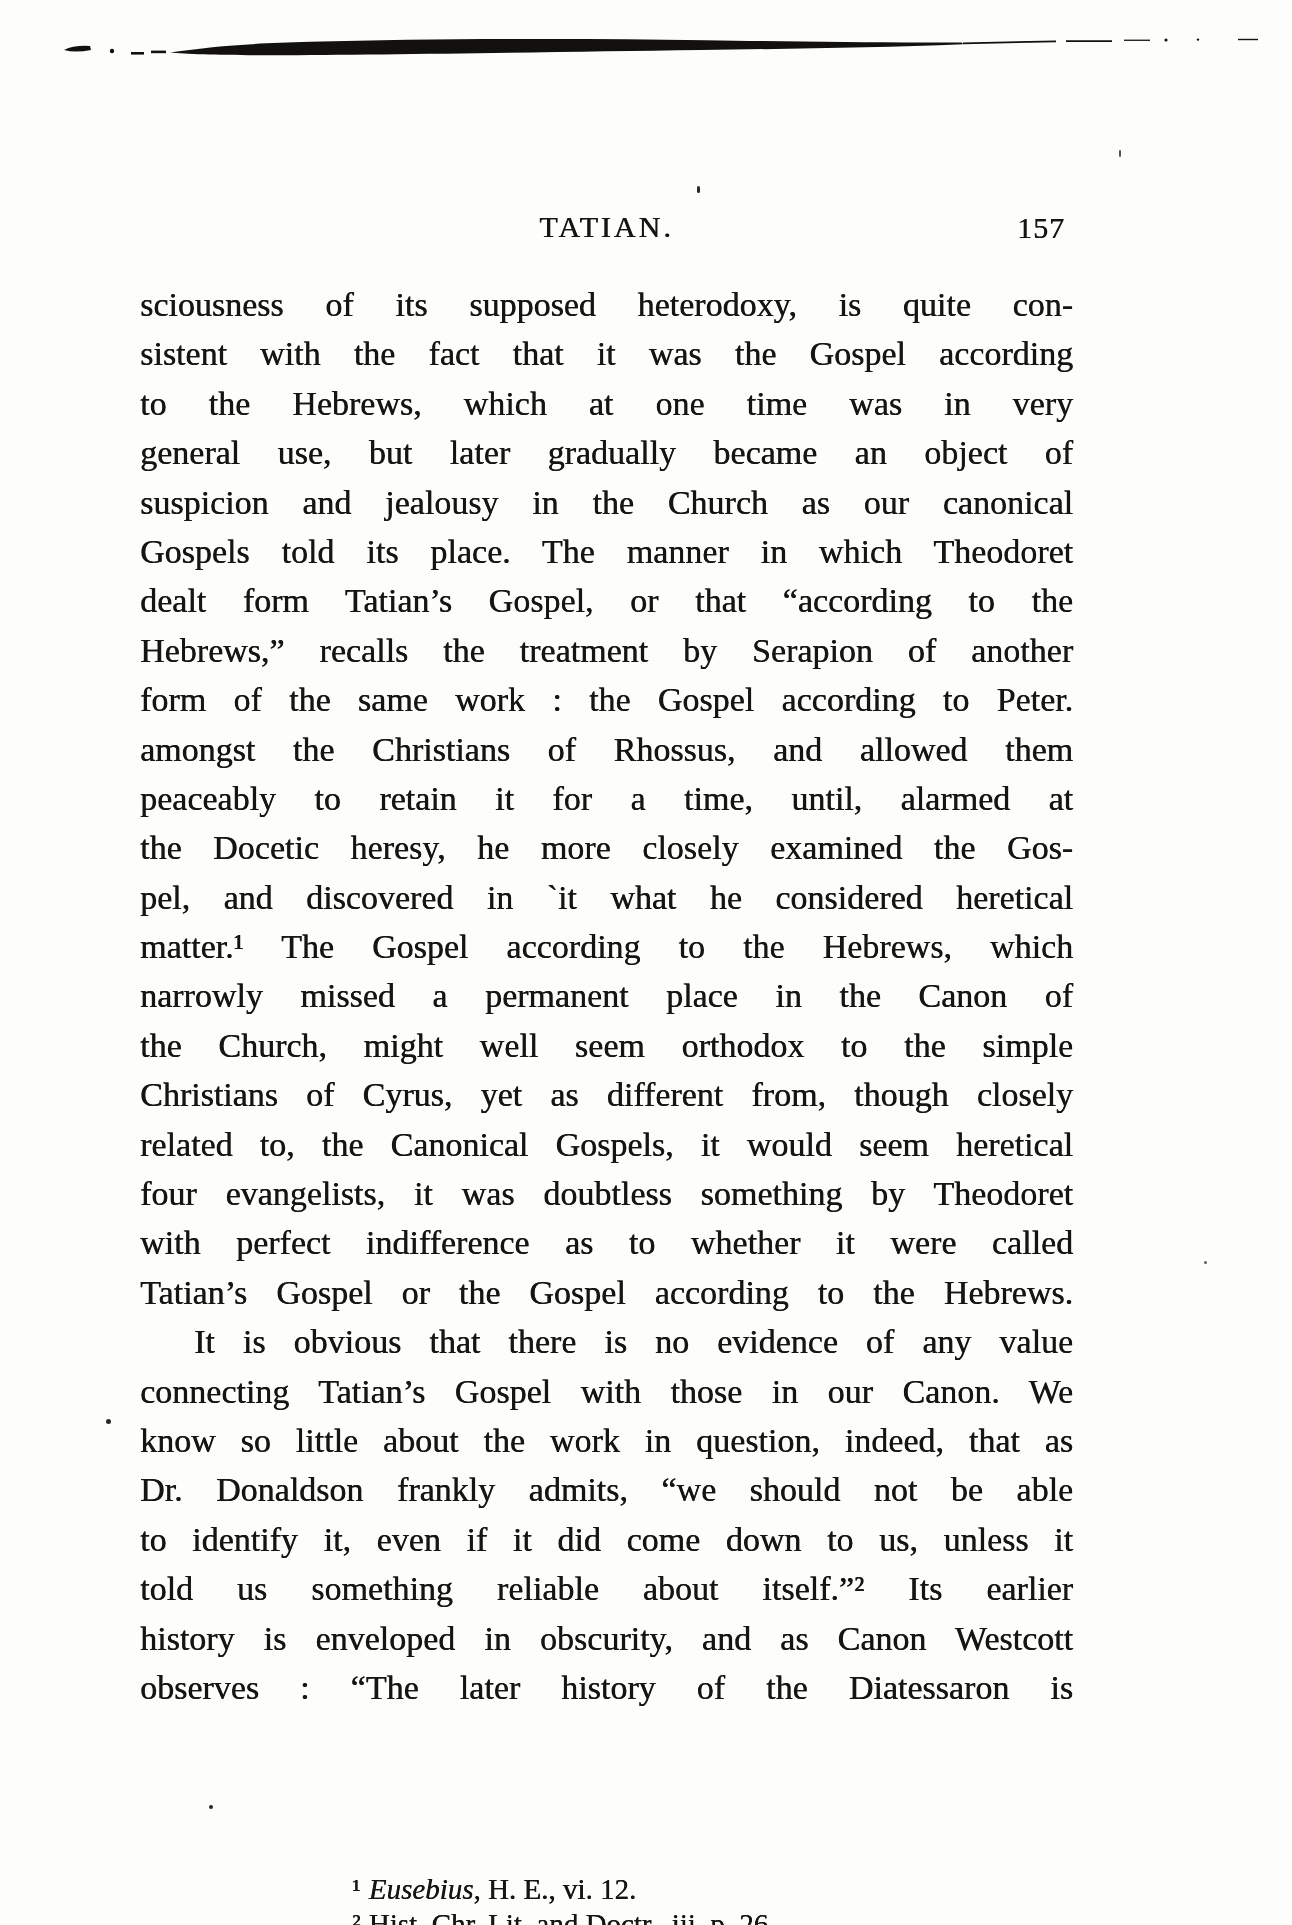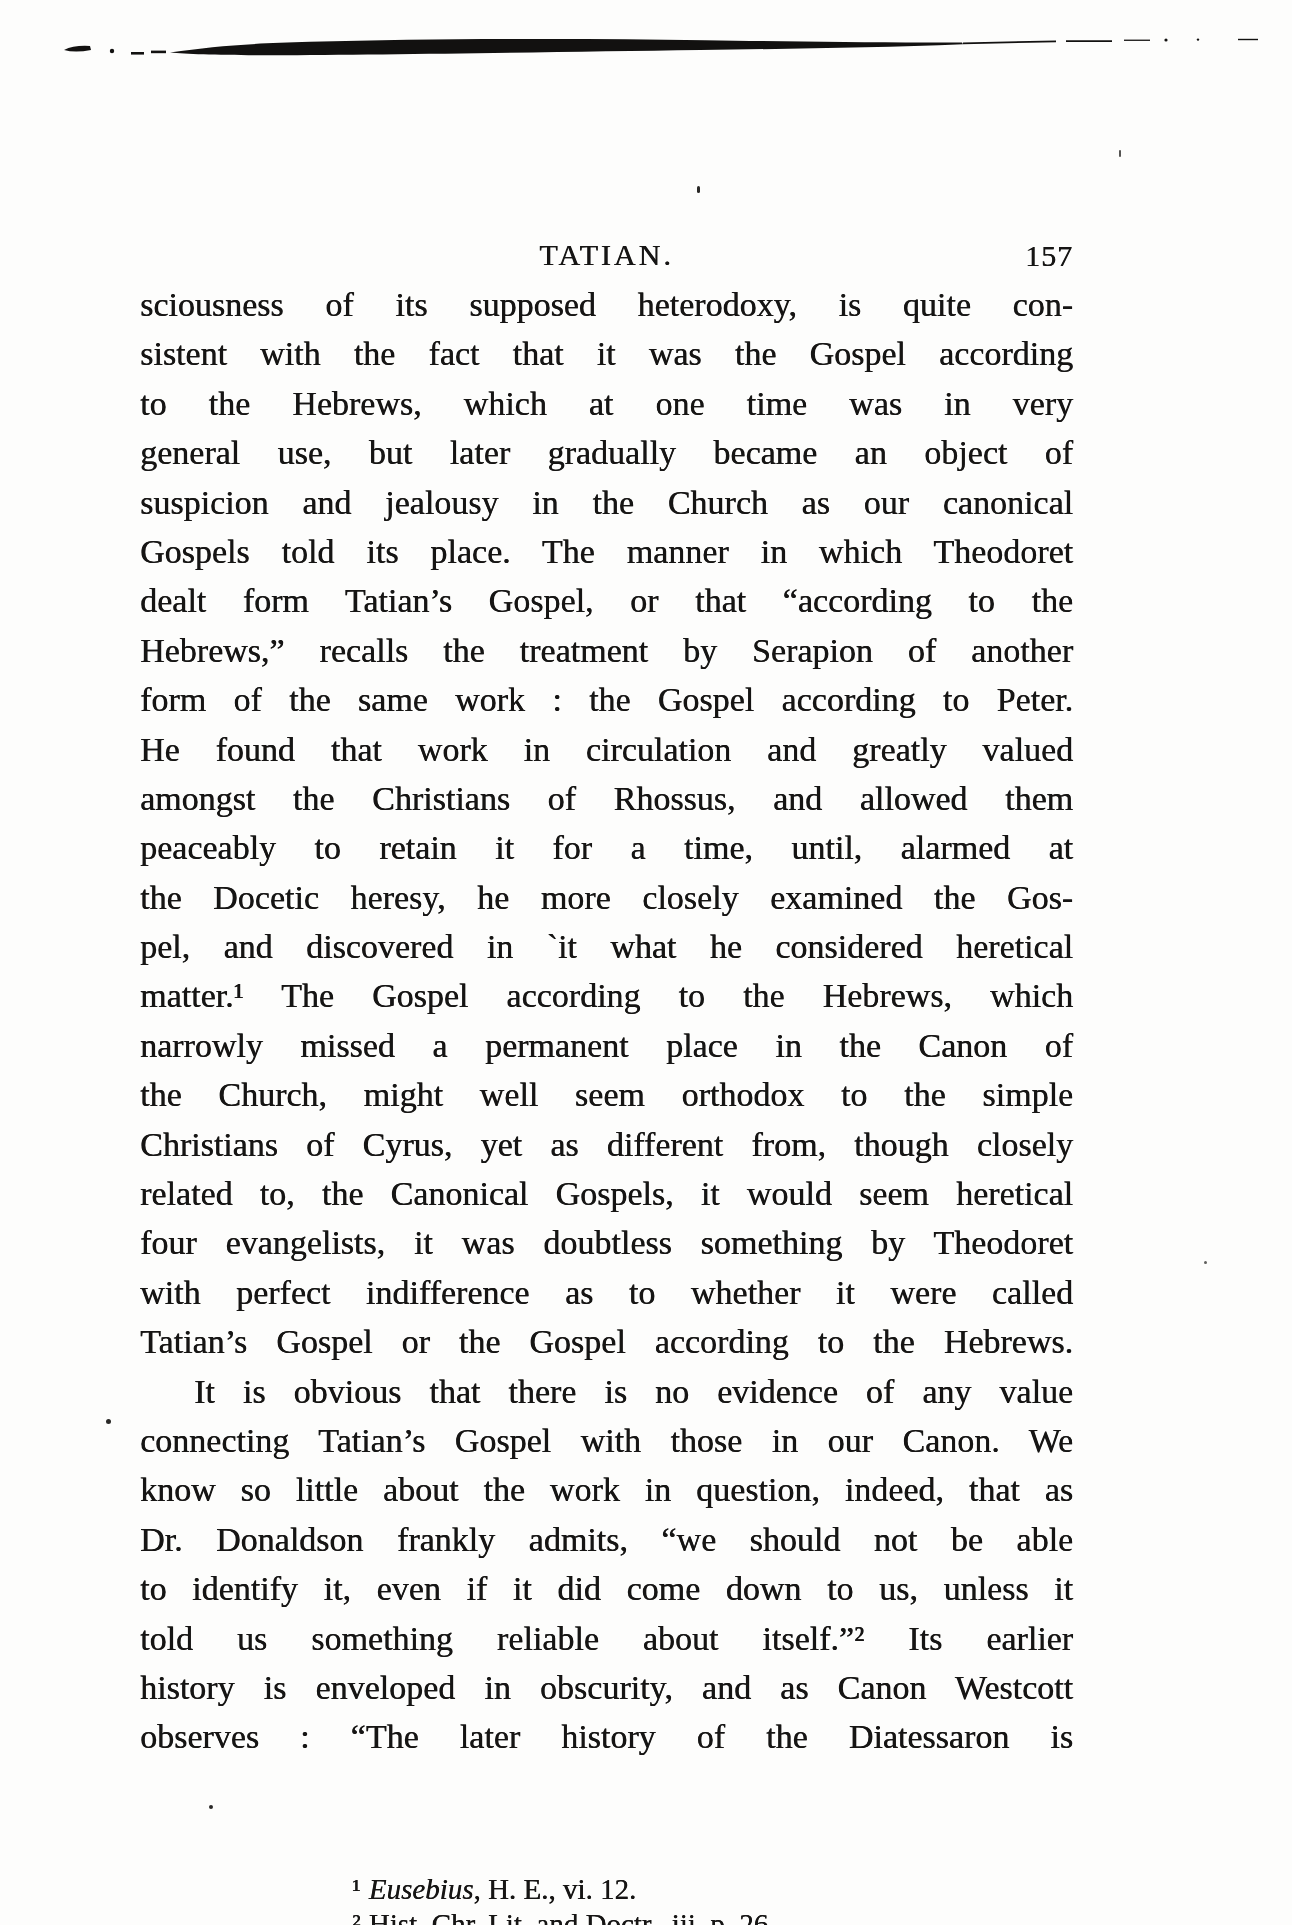--- a/index.html
+++ b/index.html
@@ -6,30 +6,30 @@
   .page{
     position:relative;
     width:1292px;height:1925px;
     background:#fdfdfc;
     overflow:hidden;
     font-family:"Liberation Serif", serif;
     color:#161514;
   }
   
   .header-row{
-    position:absolute;left:140px;top:210px;width:933px;height:34px;margin-top:28px;
+    position:absolute;left:140px;top:210px;width:933px;height:34px;
   }
   .header-title{
     position:absolute;left:0;right:0;top:0;
     text-align:center;
     font-size:30px;letter-spacing:3px;
     text-shadow:0.5px 0 0 currentColor;
   }
   .page-number{
-    position:absolute;right:0;top:1px;
+    position:absolute;right:8px;top:1px;
     font-size:30px;letter-spacing:1px;
     text-shadow:0.4px 0 0 currentColor;
   }
   
   .body-text{
     position:absolute;left:140px;top:280px;width:933px;
     font-size:34px;
     text-shadow:0.45px 0 0 currentColor;
   }
   .line{
@@ -94,21 +94,20 @@
   <div class="body-text">
     <div class="line">sciousness of its supposed heterodoxy, is quite con-</div>
     <div class="line">sistent with the fact that it was the Gospel according</div>
     <div class="line">to the Hebrews, which at one time was in very</div>
     <div class="line">general use, but later gradually became an object of</div>
     <div class="line">suspicion and jealousy in the Church as our canonical</div>
     <div class="line">Gospels told its place.  The manner in which Theodoret</div>
     <div class="line">dealt form Tatian’s Gospel, or that “according to the</div>
     <div class="line">Hebrews,” recalls the treatment by Serapion of another</div>
     <div class="line">form of the same work : the Gospel according to Peter.</div>
-    <div class="line">He found that work in circulation and greatly valued</div>
     <div class="line">amongst the Christians of Rhossus, and allowed them</div>
     <div class="line">peaceably to retain it for a time, until, alarmed at</div>
     <div class="line">the Docetic heresy, he more closely examined the Gos-</div>
     <div class="line">pel, and discovered in `it what he considered heretical</div>
     <div class="line">matter.¹  The Gospel according to the Hebrews, which</div>
     <div class="line">narrowly missed a permanent place in the Canon of</div>
     <div class="line">the Church, might well seem orthodox to the simple</div>
     <div class="line">Christians of Cyrus, yet as different from, though closely</div>
     <div class="line">related to, the Canonical Gospels, it would seem heretical</div>
     <div class="line">four evangelists, it was doubtless something by Theodoret</div>

